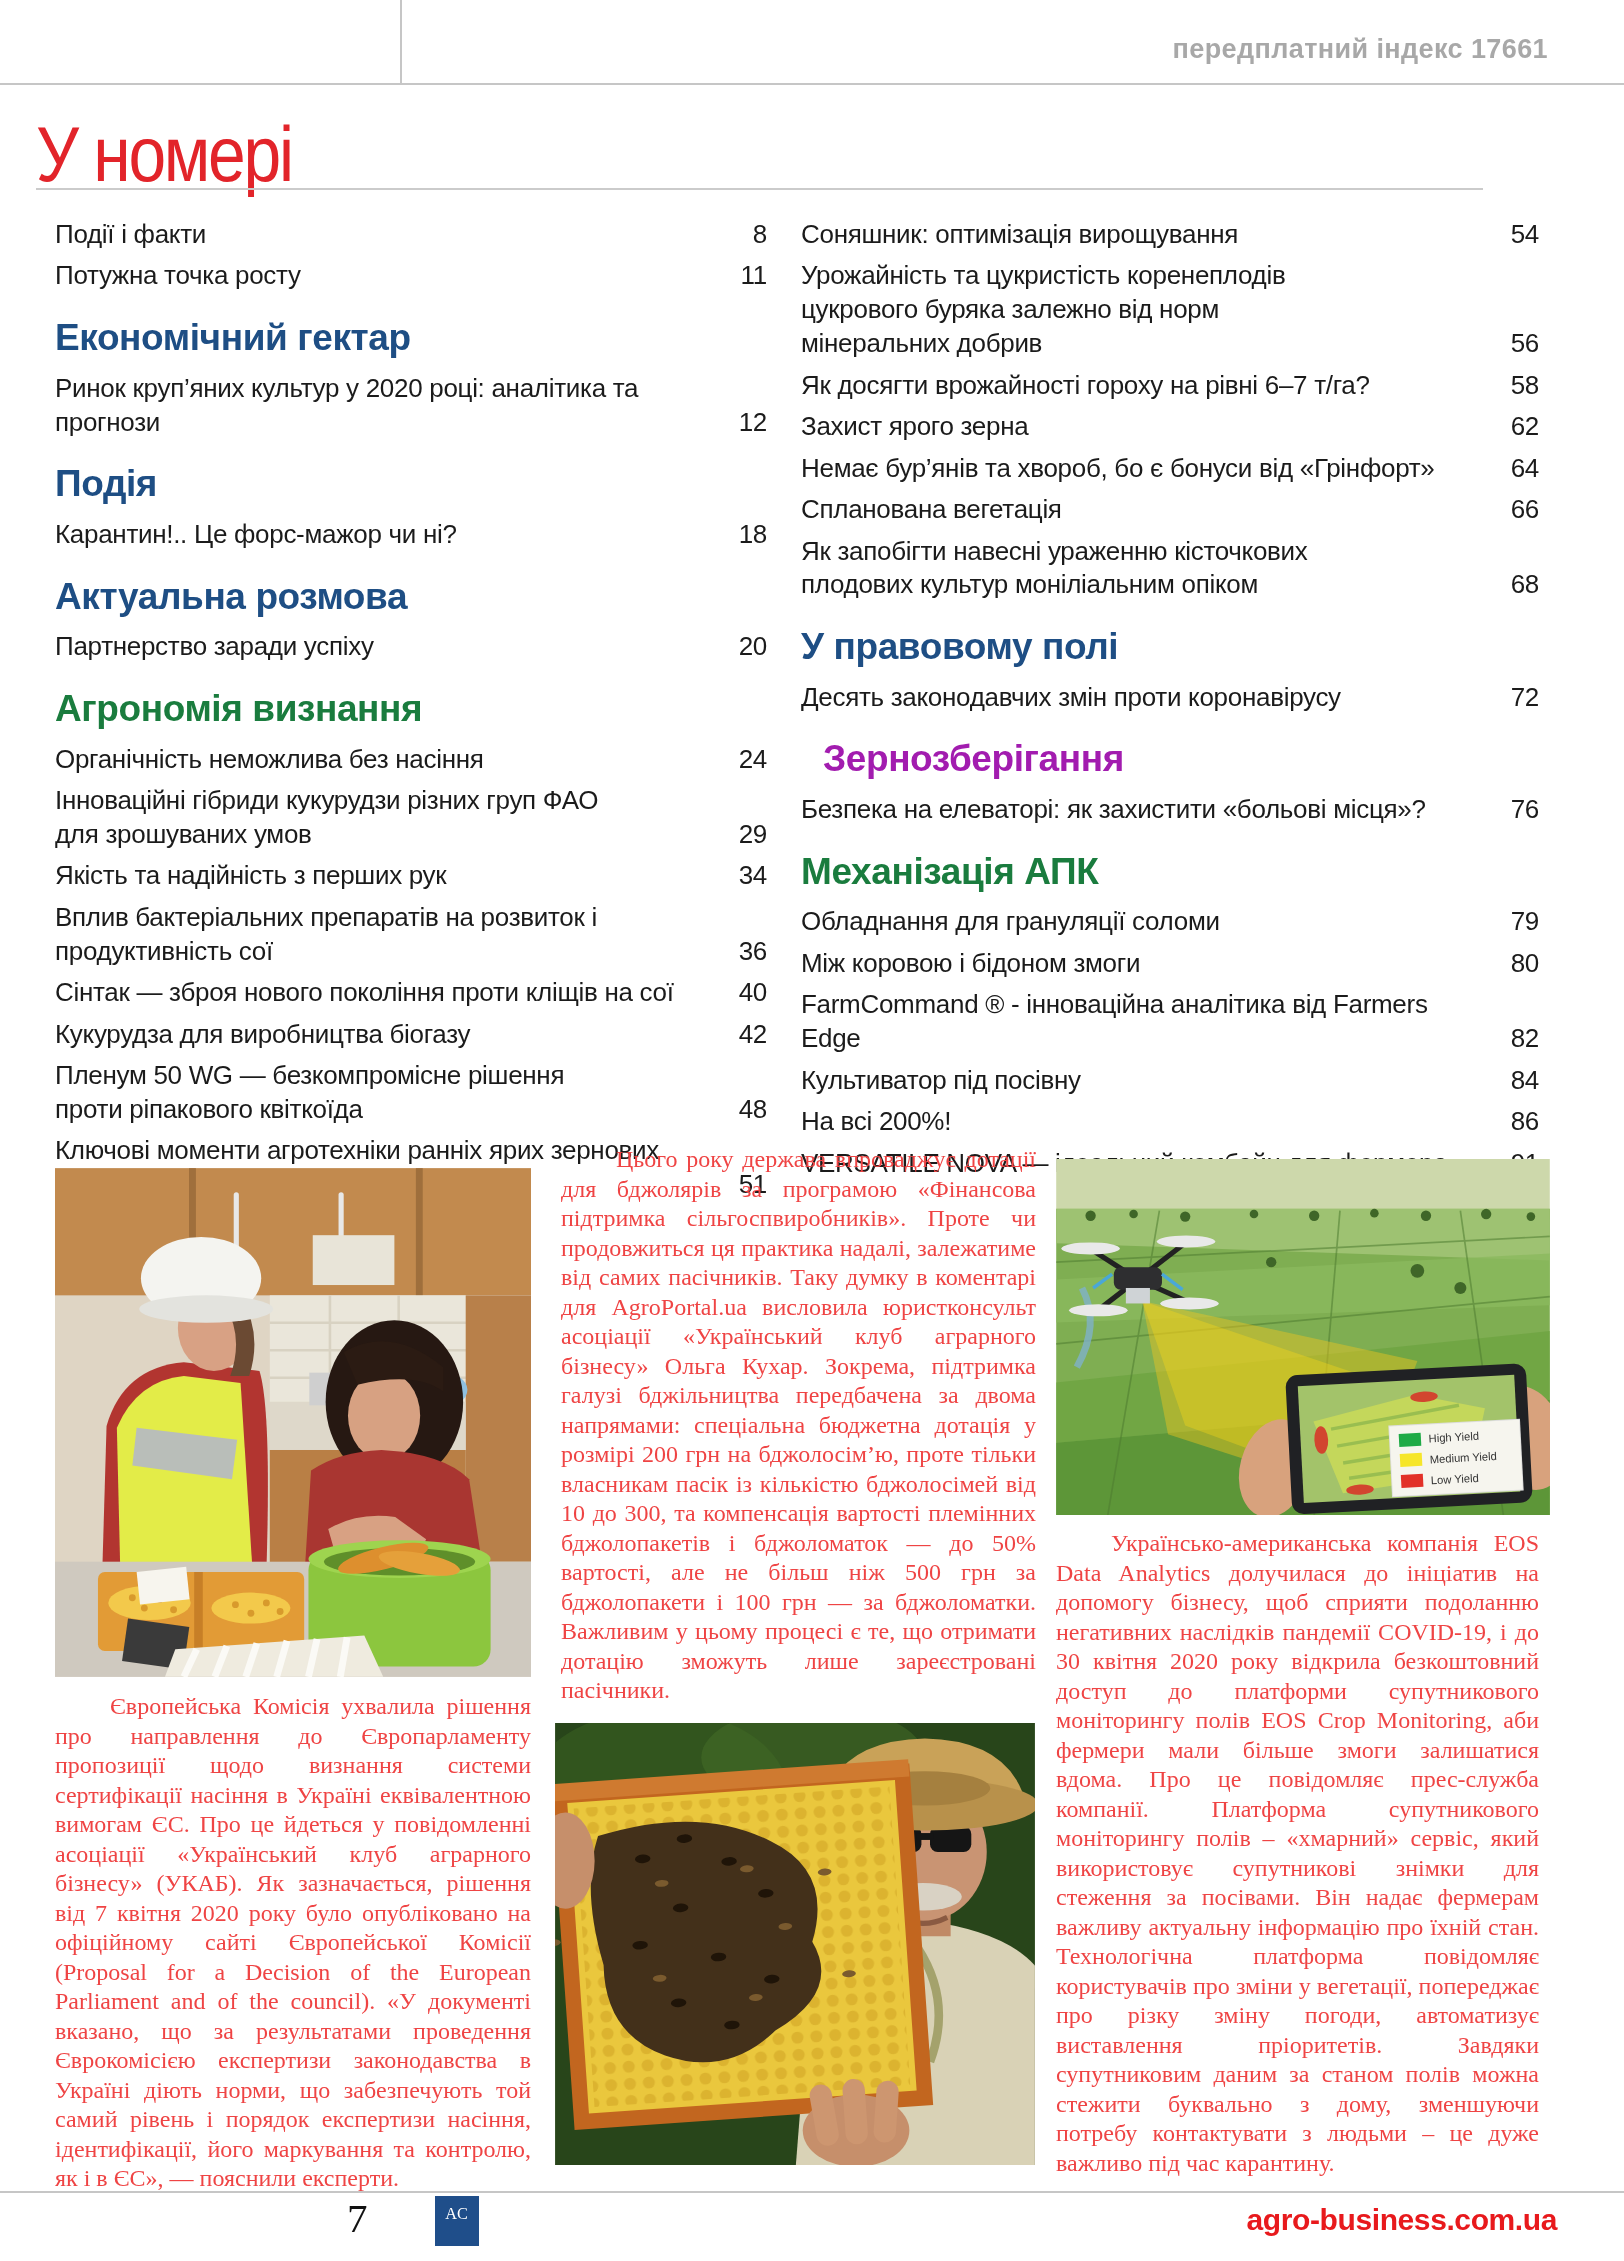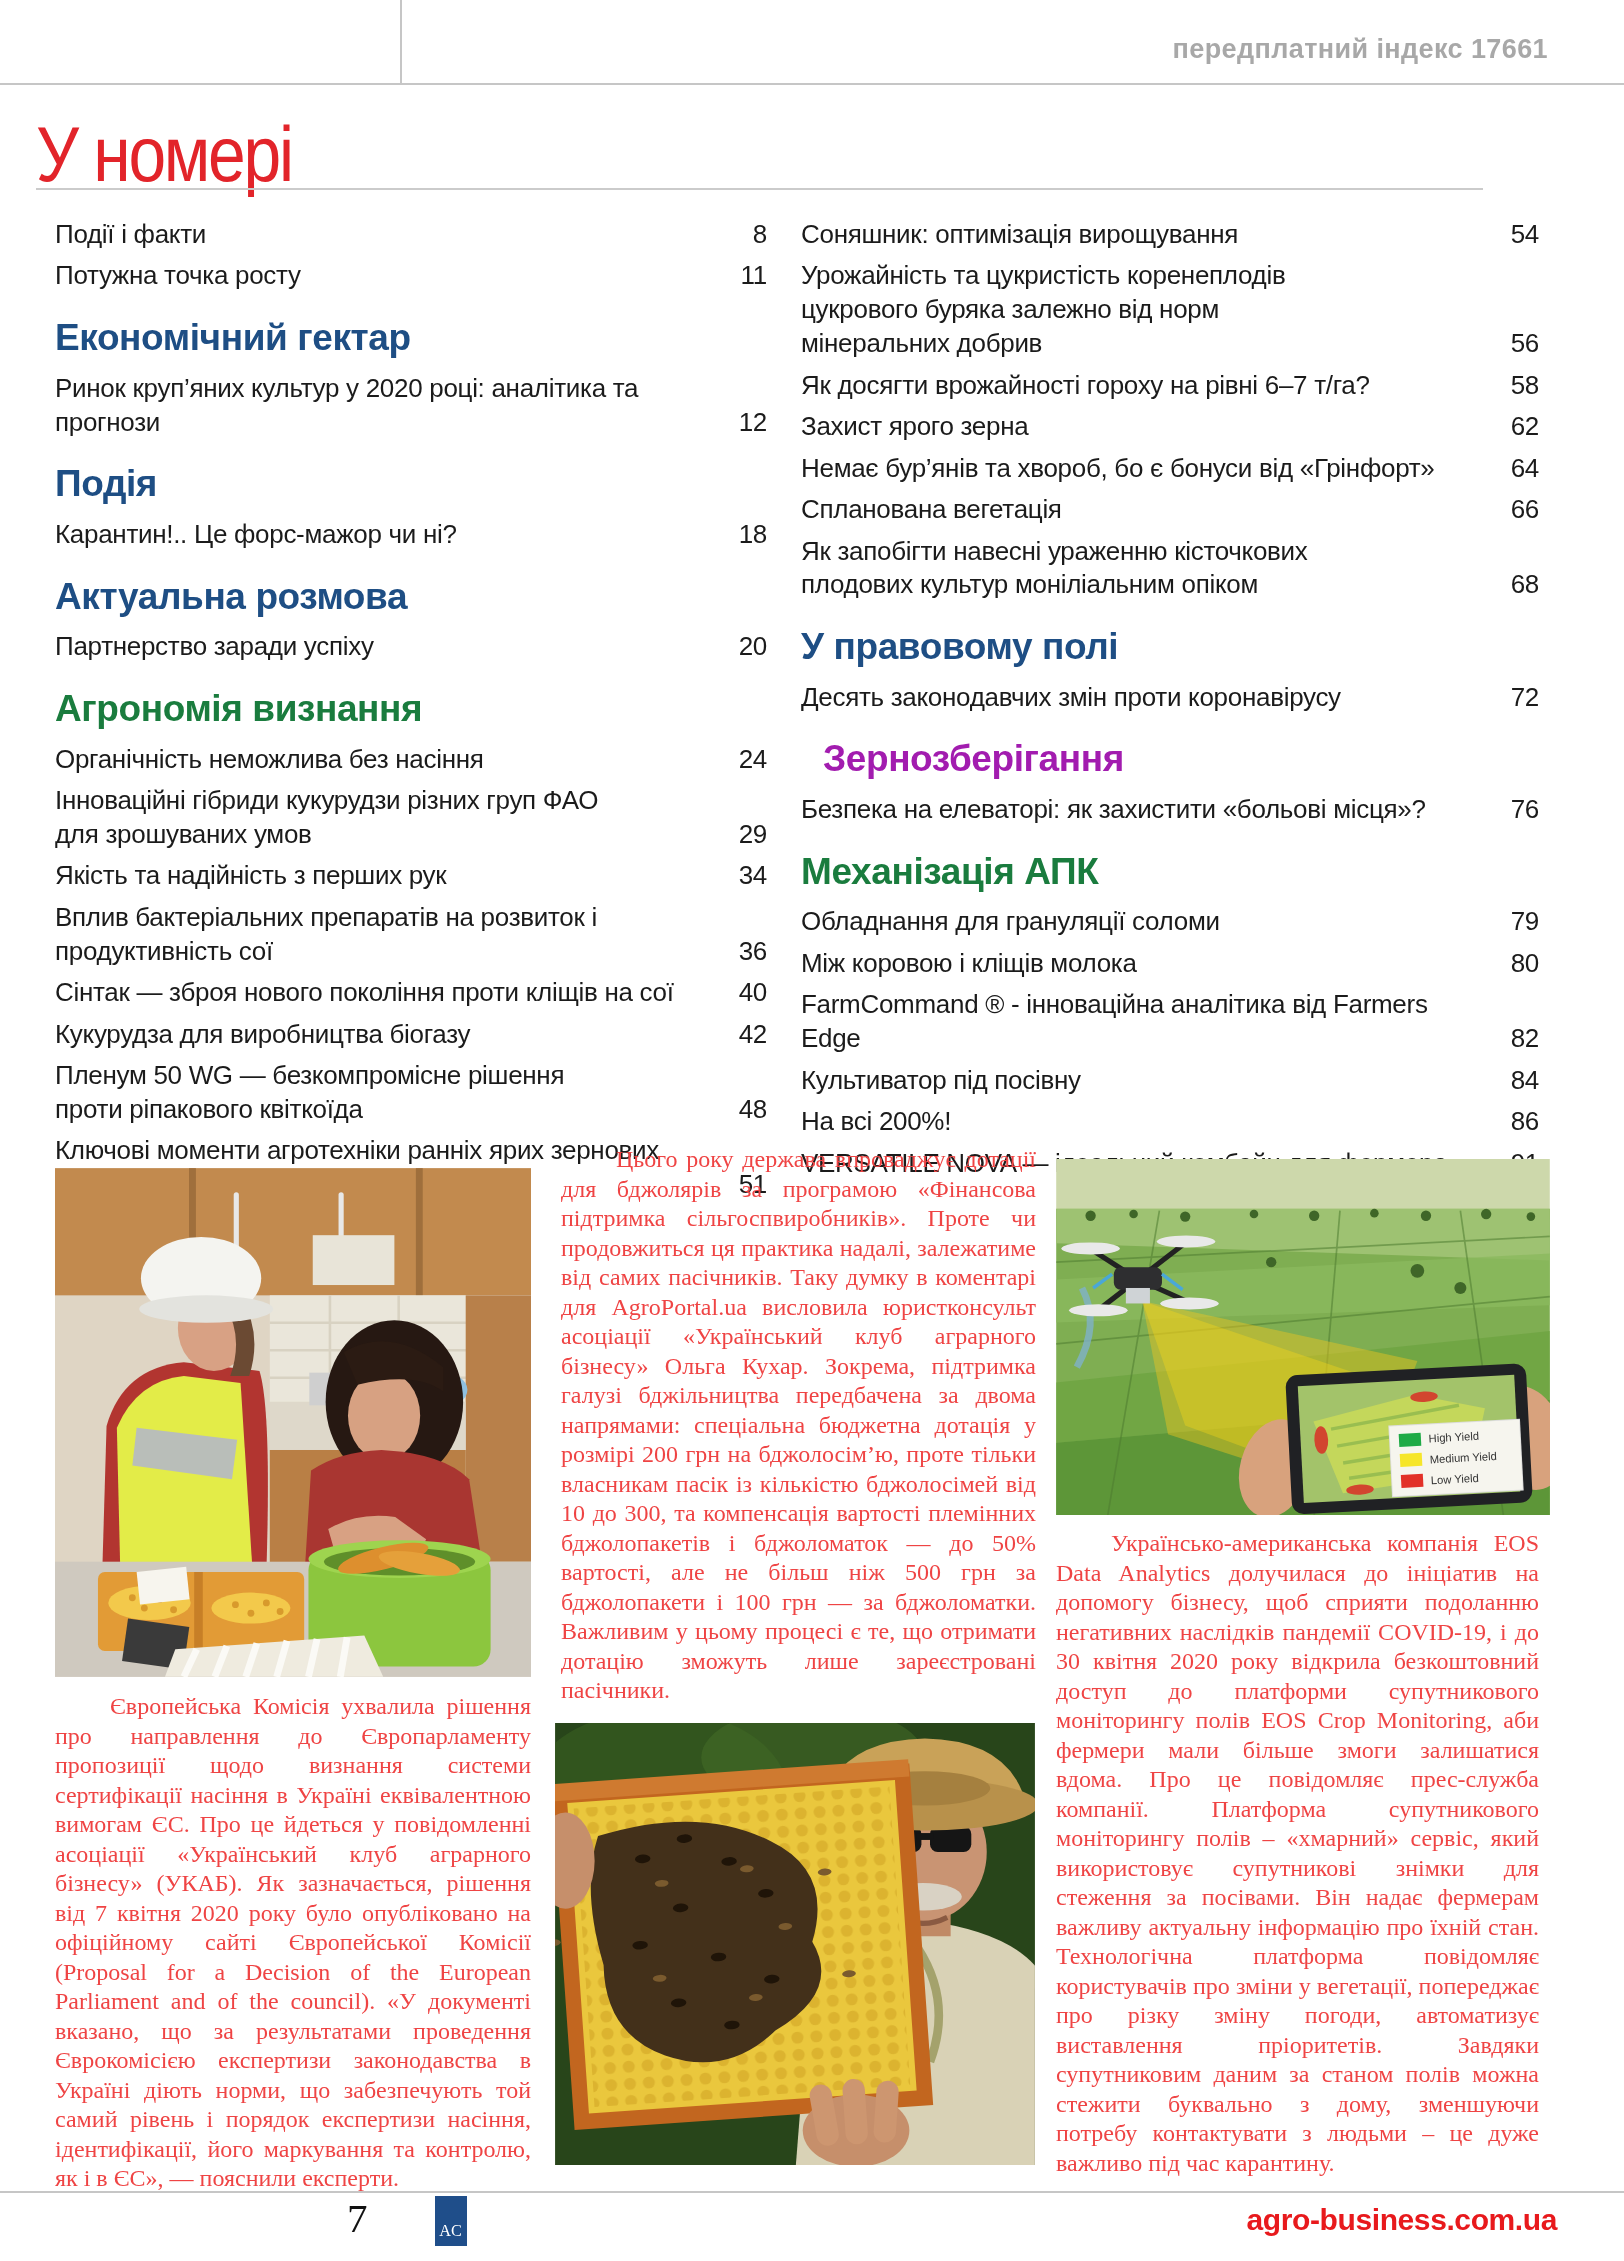--- a/index.html
+++ b/index.html
@@ -43,22 +43,22 @@
 
   
   .legend{position:absolute;right:29px;bottom:22.4px;width:113px;background:#f6f5ee;padding:7.7px 8.6px;
           display:flex;flex-direction:column;gap:7.7px;transform:rotate(-3deg);box-shadow:0 0 0 0.9px #ddd;}
   .legend-row{display:flex;align-items:center;gap:7.7px;font-size:11.2px;color:#333;}
   .legend-swatch{width:22.4px;height:13px;flex:none;}
 
   
   .footer-rule{position:absolute;top:2191px;left:0;width:100%;height:1.7px;background:#c6c6c6;}
   .footer-page-number{position:absolute;left:347px;top:2194px;font-family:"Liberation Serif",serif;font-size:41px;color:#111;}
-  .footer-logo{position:absolute;left:435px;top:2196px;width:32px;height:50px;display:flex;align-items:flex-end;
-               justify-content:center;padding-bottom:5px;box-sizing:border-box;color:#fff;
+  .footer-logo{position:absolute;left:435px;top:2196px;width:44px;height:50px;display:flex;align-items:flex-end;
+               justify-content:center;padding-bottom:22px;box-sizing:border-box;color:#fff;
                font-family:"Liberation Serif",serif;font-size:16.3px;letter-spacing:0.9px;}
   .footer-site{position:absolute;right:68px;top:2203px;font-size:30px;font-weight:700;letter-spacing:-0.4px;text-decoration:none;cursor:pointer;}
 </style>
 </head>
 <body>
 
 <div class="page">
 
   <div class="header-vline"></div>
   <div class="header-index">передплатний індекс 17661</div>
@@ -163,21 +163,21 @@
       <div class="toc-row">
         <span class="toc-label">Безпека на елеваторі: як захистити «больові місця»?</span>
         <span class="toc-page">76</span>
       </div>
       <div class="toc-heading" style="color: rgb(26, 124, 62);">Механізація АПК</div>
       <div class="toc-row">
         <span class="toc-label">Обладнання для грануляції соломи</span>
         <span class="toc-page">79</span>
       </div>
       <div class="toc-row">
-        <span class="toc-label">Між коровою і кліщів молока</span>
+        <span class="toc-label">Між коровою і бідоном змоги</span>
         <span class="toc-page">80</span>
       </div>
       <div class="toc-row">
         <span class="toc-label">FarmCommand ® - інноваційна аналітика від Farmers Edge</span>
         <span class="toc-page">82</span>
       </div>
       <div class="toc-row">
         <span class="toc-label">Культиватор під посівну</span>
         <span class="toc-page">84</span>
       </div>

